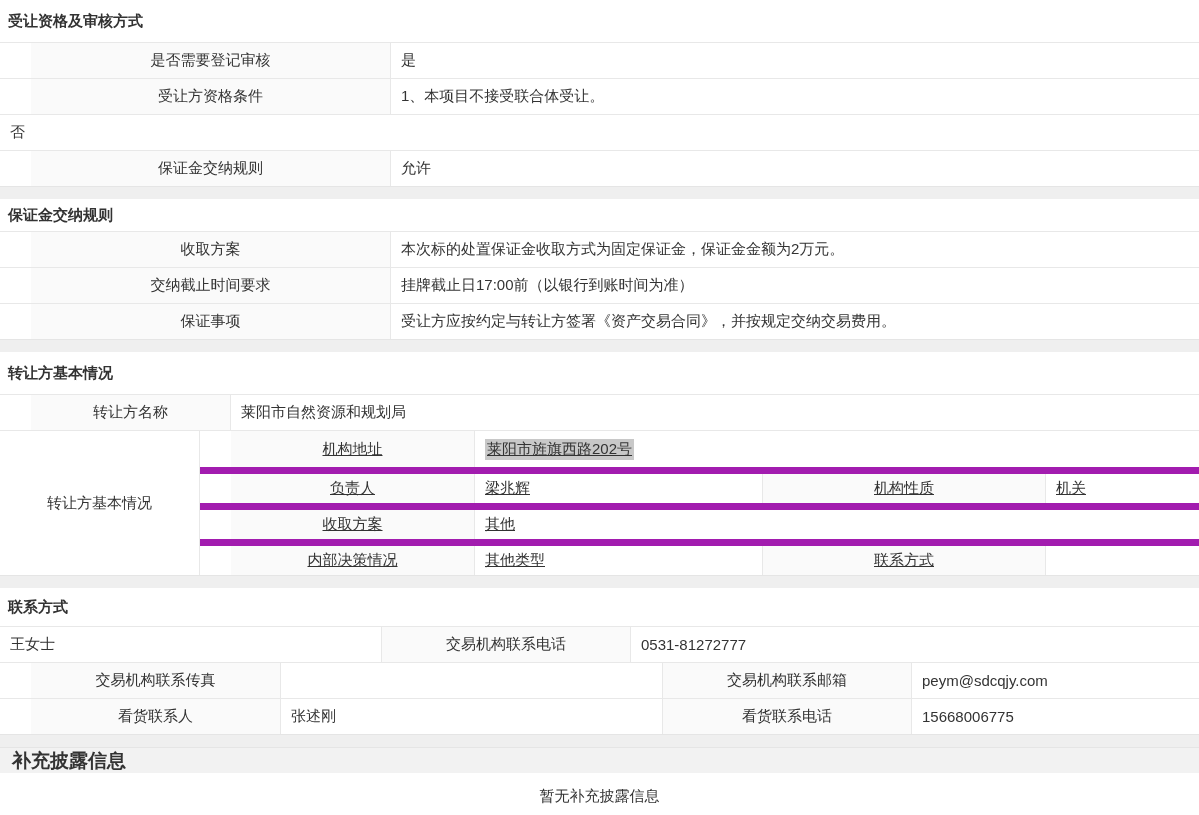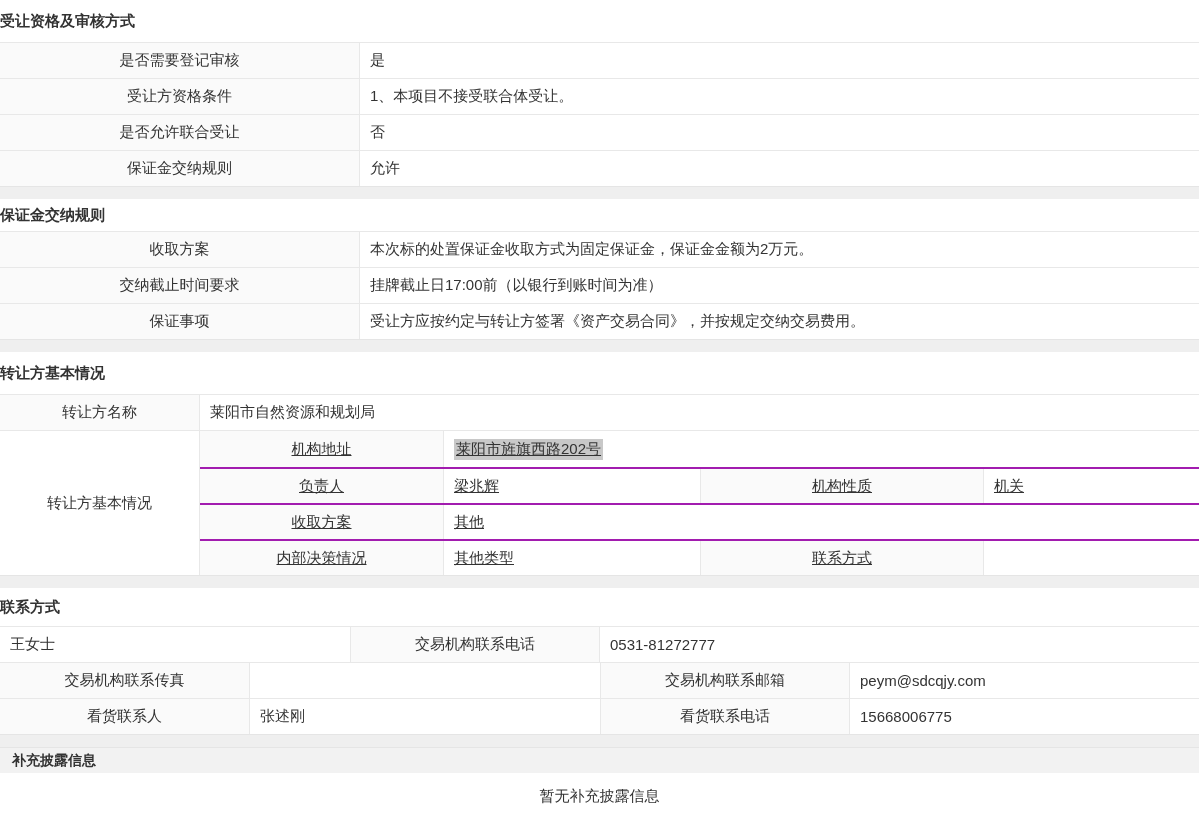--- a/index.html
+++ b/index.html
@@ -9,35 +9,36 @@
     background:#efefef;
     font-family:"Liberation Sans","DejaVu Sans",sans-serif;
     font-size:15px;
     color:#333;
   }
   .sec { background:#fff; margin-bottom:12px; border-bottom:1px solid #e5e5e5; }
   .sec:last-child { margin-bottom:0; }
 
   .sec-header {
     display:flex; align-items:center;
-    padding:0 0;
+    padding:0 8px;
     font-weight:bold; color:#333;
   }
   .h42 { height:42px; }
   .h32 { height:32px; }
   .h38 { height:38px; }
 
   .row { display:flex; border-top:1px solid #e8e8e8; min-height:36px; }
   .cell { display:flex; align-items:center; }
   .lbl {
     background:#fafafa;
     justify-content:center;
     text-align:center;
     border-right:1px solid #e8e8e8;
     padding:4px 6px;
+    margin-left:31px;
   }
   .lbl2 { border-left:1px solid #e8e8e8; }
   .val { padding:4px 4px 4px 10px; background:#fff; }
 
   .w360 { width:360px; flex:none; }
   .w250 { width:250px; flex:none; }
   .w350 { width:350px; flex:none; }
   .w200 { width:200px; flex:none; }
   .w244 { width:244px; flex:none; }
   .w256 { width:256px; flex:none; }
@@ -48,32 +49,32 @@
   .outer-cell {
     width:200px; flex:none;
     display:flex; align-items:center; justify-content:center;
     text-align:center;
     background:#fff;
     border-right:1px solid #e8e8e8;
     padding:4px 6px;
   }
   .inner { flex:1 1 auto; display:flex; flex-direction:column;text-decoration:underline; }
   .irow { display:flex; min-height:36px; }
-  .irow + .irow { border-top:2px solid #a21caf; }
+  .irow + .irow { border-top:7px solid #a21caf; }
 
   .hl { background:#c8c8c8; padding:1px 2px; }
 
   
   .supp-band {
     height:26px;
     display:flex; align-items:center;
     padding:0 12px;
     background:#f2f2f2;
     border-top:1px solid #e5e5e5;
-    font-weight:bold; font-size:14px; color:#333;
+    font-weight:bold; font-size:19px; color:#333;
   }
   .supp-empty {
     height:47px;
     display:flex; align-items:center; justify-content:center;
     background:#fff;
   }
 </style>
 </head>
 <body>
 
@@ -83,21 +84,20 @@
     <div class="sec-header h42">受让资格及审核方式</div>
     <div class="row">
       <div class="cell lbl w360">是否需要登记审核</div>
       <div class="cell val grow">是</div>
     </div>
     <div class="row">
       <div class="cell lbl w360">受让方资格条件</div>
       <div class="cell val grow">1、本项目不接受联合体受让。</div>
     </div>
     <div class="row">
-      <div class="cell lbl w360">是否允许联合受让</div>
       <div class="cell val grow">否</div>
     </div>
     <div class="row">
       <div class="cell lbl w360">保证金交纳规则</div>
       <div class="cell val grow">允许</div>
     </div>
   </div>
 
   <div class="sec">
     <div class="sec-header h32">保证金交纳规则</div>

